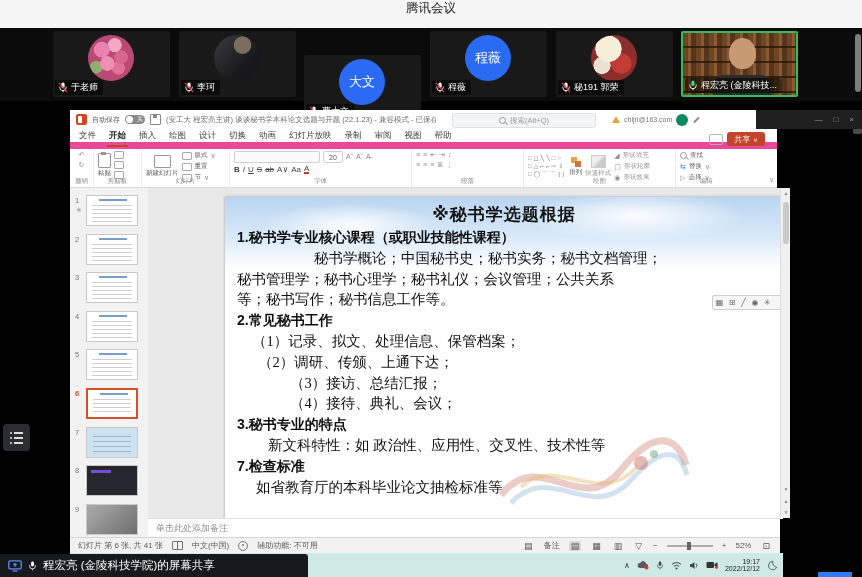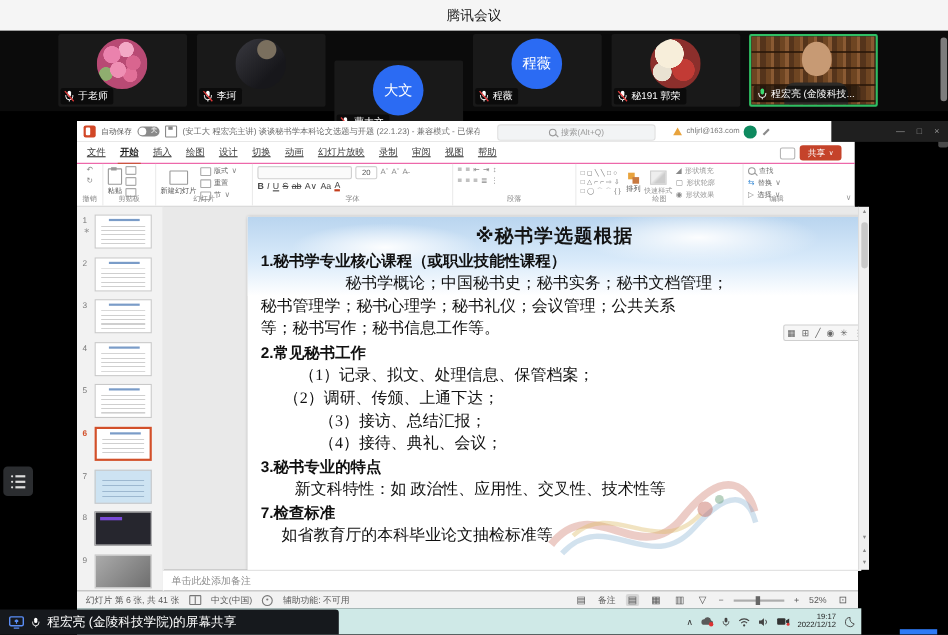--- a/index.html
+++ b/index.html
@@ -1,21 +1,21 @@
 <!DOCTYPE html>
 <html><head>
 <meta charset="utf-8">
 <style>
   html,body{margin:0;padding:0;background:#222;}
   .screen{position:relative;width:862px;height:577px;background:#000;overflow:hidden;
           font-family:"Liberation Sans","DejaVu Sans",sans-serif;-webkit-font-smoothing:antialiased;}
   .abs{position:absolute;}
 
   
-  .topbar{left:0;top:0;width:862px;height:28px;background:#f5f5f5;display:flex;align-items:center;justify-content:center;
+  .topbar{left:0;top:0;width:862px;height:28px;background:#f5f5f5;display:flex;justify-content:center;
           font-size:12.5px;color:#1b1b1b;}
   
   .vstrip{left:0;top:28px;width:862px;height:73px;background:#0b0b0b;}
   .tile{position:absolute;top:3px;width:117px;height:66px;background:#191919;border-radius:2px;overflow:hidden;box-sizing:border-box;}
   .tile.active{border:2px solid #2fbe63;}
   .av{position:absolute;left:35px;top:4px;width:46px;height:46px;border-radius:50%;}
   .av.initials{background:#2b6bf3;display:flex;align-items:center;justify-content:center;color:#fff;font-size:13px;}
   .av.roses{background:
       radial-gradient(circle at 30% 32%, #ea82ad 0 17%, rgba(0,0,0,0) 18%),
       radial-gradient(circle at 58% 22%, #f3a9c6 0 15%, rgba(0,0,0,0) 16%),
@@ -61,22 +61,22 @@
   .acct{position:absolute;left:542px;top:0;height:19px;display:flex;align-items:center;gap:4px;}
   .warn{width:0;height:0;border-left:4px solid transparent;border-right:4px solid transparent;border-bottom:7px solid #e8a33d;}
   .email{font-size:7px;color:#777;}
   .avatar-dot{width:12px;height:12px;border-radius:50%;background:#0e8a5f;color:#fff;font-size:7px;display:flex;align-items:center;justify-content:center;}
   .penico{width:8px;height:8px;position:relative;}
   .penico::after{content:"";position:absolute;left:1px;top:3px;width:7px;height:2px;background:#8a8a8a;transform:rotate(-45deg);}
   .ttld{left:756px;top:110px;width:106px;height:19px;background:#1f1f1f;display:flex;align-items:center;justify-content:flex-end;
         gap:11px;padding-right:8px;box-sizing:border-box;color:#9a9a9a;font-size:8px;}
 
   
-  .tabsrow{left:70px;top:129px;width:707px;height:20px;background:#fff;border-bottom:1px solid #ec4899;display:flex;
-           align-items:center;gap:13px;padding-left:9px;box-sizing:border-box;font-size:8.5px;color:#3b3b3b;text-decoration:underline;}
+  .tabsrow{left:70px;top:129px;width:707px;height:20px;background:#fff;border-bottom:7px solid #ec4899;display:flex;
+           align-items:center;gap:13px;padding-left:9px;box-sizing:border-box;font-size:8.5px;color:#3b3b3b;}
   .tab{position:relative;white-space:nowrap;}
   .tab.active{font-weight:bold;color:#1a1a1a;}
   .tab.active::after{content:"";position:absolute;left:-2px;right:-2px;bottom:-5px;height:2px;background:#c5432a;}
   .comment-btn{position:absolute;right:54px;top:5px;width:12px;height:9px;border:1px solid #b5b5b5;border-radius:2px;}
   .share-btn{position:absolute;right:12px;top:3px;width:38px;height:14px;background:#c5432a;color:#fff;font-size:8px;
              border-radius:3px;display:flex;align-items:center;justify-content:center;gap:3px;}
   .share-btn .caret{font-size:6px;}
 
   
   .ribbon{left:70px;top:149px;width:707px;height:39px;background:#fff;border-bottom:1px solid #dadada;display:flex;box-sizing:border-box;}
@@ -496,21 +496,21 @@
       <div class="sky"></div>
       <div class="cloud" style="left:40px;top:6px;width:170px;height:44px"></div>
       <div class="cloud" style="left:300px;top:-6px;width:220px;height:50px"></div>
       <div class="slide-title">※秘书学选题根据</div>
       <div class="slide-body" id="slidebody">
           <div class="sl h" style="padding-left: 12px;">1.秘书学专业核心课程（或职业技能性课程）</div>
           <div class="sl" style="padding-left: 55px; margin-left: 34px;">秘书学概论；中国秘书史；秘书实务；秘书文档管理；</div>
           <div class="sl" style="padding-left: 12px;">秘书管理学；秘书心理学；秘书礼仪；会议管理；公共关系</div>
           <div class="sl" style="padding-left: 12px;">等；秘书写作；秘书信息工作等。</div>
           <div class="sl h" style="padding-left: 12px;">2.常见秘书工作</div>
-          <div class="sl" style="padding-left: 27px; margin-left: 20px;">（1）记录、拟文、处理信息、保管档案；</div>
+          <div class="sl" style="padding-left: 27px;">（1）记录、拟文、处理信息、保管档案；</div>
           <div class="sl" style="padding-left: 33px;">（2）调研、传颁、上通下达；</div>
           <div class="sl" style="padding-left: 65px;">（3）接访、总结汇报；</div>
           <div class="sl" style="padding-left: 65px;">（4）接待、典礼、会议；</div>
           <div class="sl h" style="padding-left: 12px;">3.秘书专业的特点</div>
           <div class="sl" style="padding-left: 43px;">新文科特性：如 政治性、应用性、交叉性、技术性等</div>
           <div class="sl h" style="padding-left: 12px;">7.检查标准</div>
           <div class="sl" style="padding-left: 31px;">如省教育厅的本科毕业论文抽检标准等</div>
         </div>
       <svg class="dragon" width="200" height="90" viewBox="0 0 200 90">
         <path d="M10 70 C 50 20, 90 95, 130 45 S 190 20, 195 40" stroke="#c86a5a" stroke-width="7" fill="none" opacity="0.4"></path>

